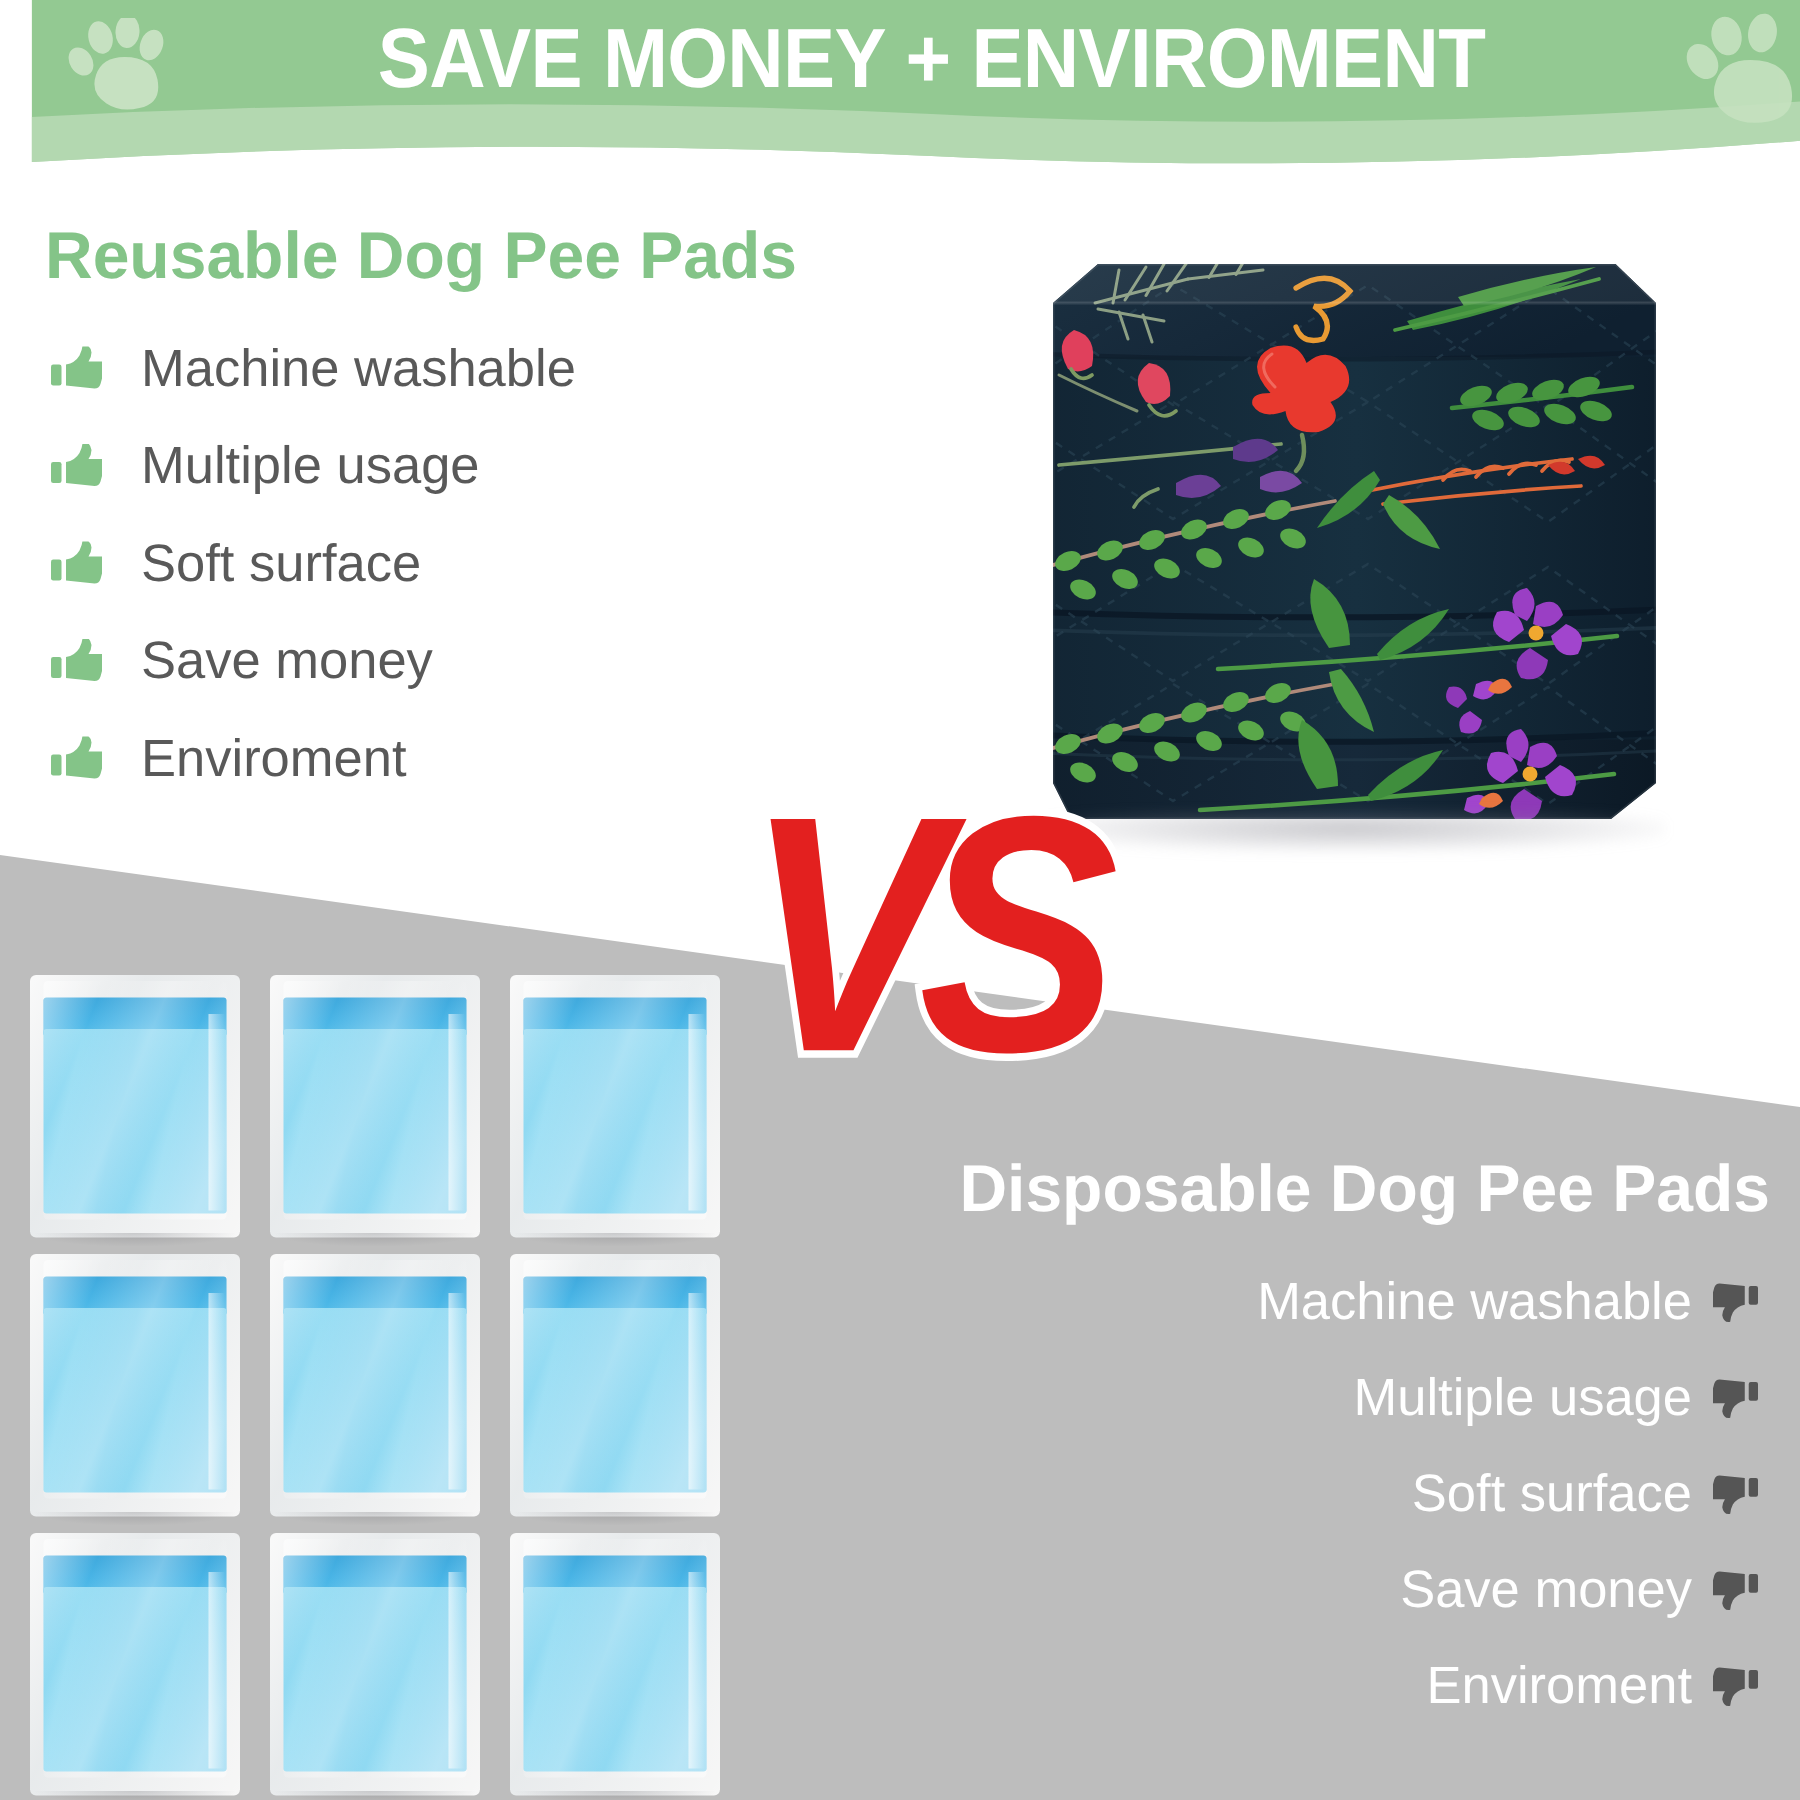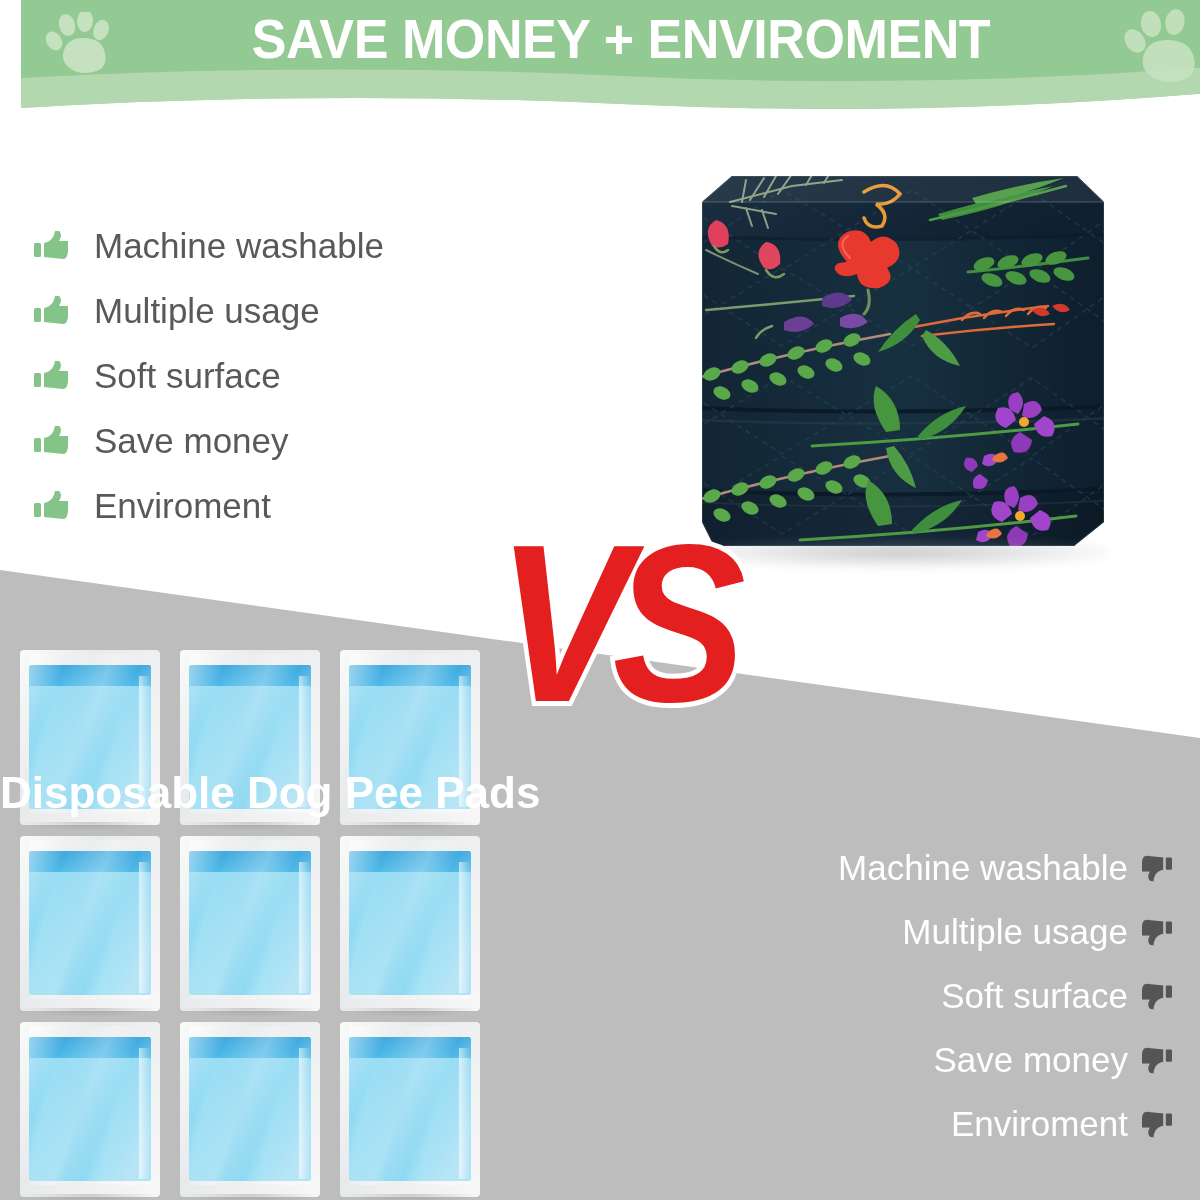--- a/index.html
+++ b/index.html
@@ -93,21 +93,21 @@
     background:linear-gradient(90deg,rgba(255,255,255,.62),rgba(255,255,255,0));
   }
   .pad .shade {
     position:absolute; left:3px; top:172px; width:134px; height:9px;
     background:radial-gradient(ellipse at 50% 0%, rgba(110,110,115,.30), rgba(255,255,255,0) 72%);
   }
 
   
   .disp-head {
     position:absolute; left:0px; top:768px; width:1180px;
-    text-align:left;
+    text-align:right;
     font-size:44px; font-weight:bold; color:#ffffff;
     white-space:nowrap;
   }
   .cons { position:absolute; left:560px; top:836px; width:620px; }
   .con-row { display:flex; align-items:center; justify-content:flex-end; height:64px; }
   .con-label { font-size:35px; color:#ffffff; white-space:nowrap; padding-right:14px; }
   .con-icon { width:38px; flex:0 0 38px; display:flex; align-items:center; }
 </style>
 </head>
 <body>
@@ -358,20 +358,21 @@
         <ellipse cx="30" cy="16" rx="10" ry="13" transform="rotate(-12 30 16)"></ellipse>
         <ellipse cx="54" cy="14" rx="9.5" ry="13" transform="rotate(10 54 14)"></ellipse>
         <ellipse cx="14" cy="33" rx="9.5" ry="12.5" transform="rotate(-34 14 33)"></ellipse>
         <path d="M46,32 q23,0 27,18 q4,19 -15,23 q-16,3 -27,-4 q-13,-9 -8,-23 q5,-14 23,-14 Z"></path>
       </g>
     </svg>
 
     <div class="banner-title">SAVE MONEY + ENVIROMENT</div>
   </div>
 
+  <div class="reusable-head">Reusable Dog Pee Pads</div>
 
   <div class="pros">
     <div class="pro-row">
       <span class="pro-icon">
         <svg width="34" height="30" viewBox="0 0 34 30">
             <g fill="#84c488">
           <rect x="0" y="12" width="7" height="14" rx="1.5"></rect>
           <path d="M10,26 L10,12 q6,-1 9,-6 q2,-4 2,-7 q5,-1 6,5 q0,3 -2,6 l8,0 q4,0 3,4 l-3,11 q-1,3 -4,3 Z"></path>
         </g>
           </svg>

